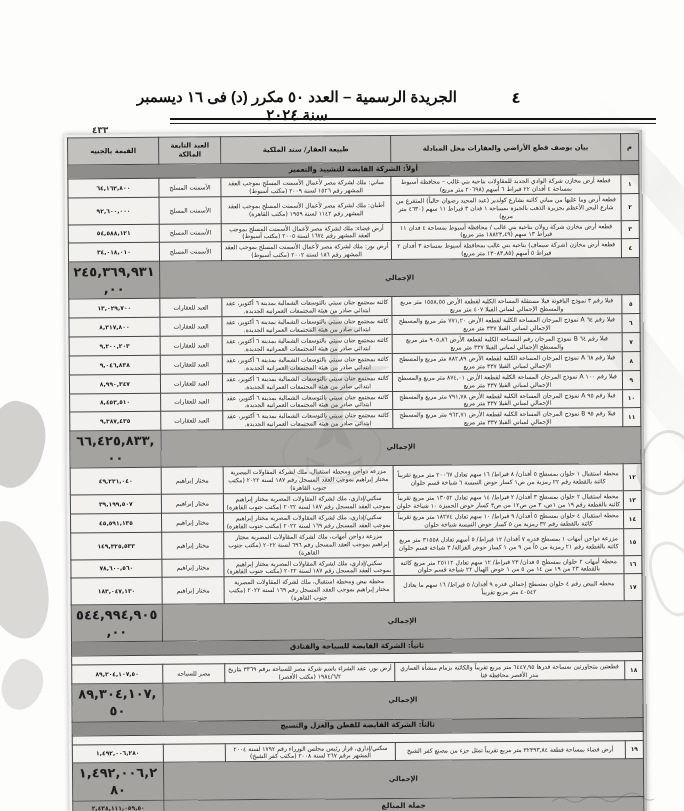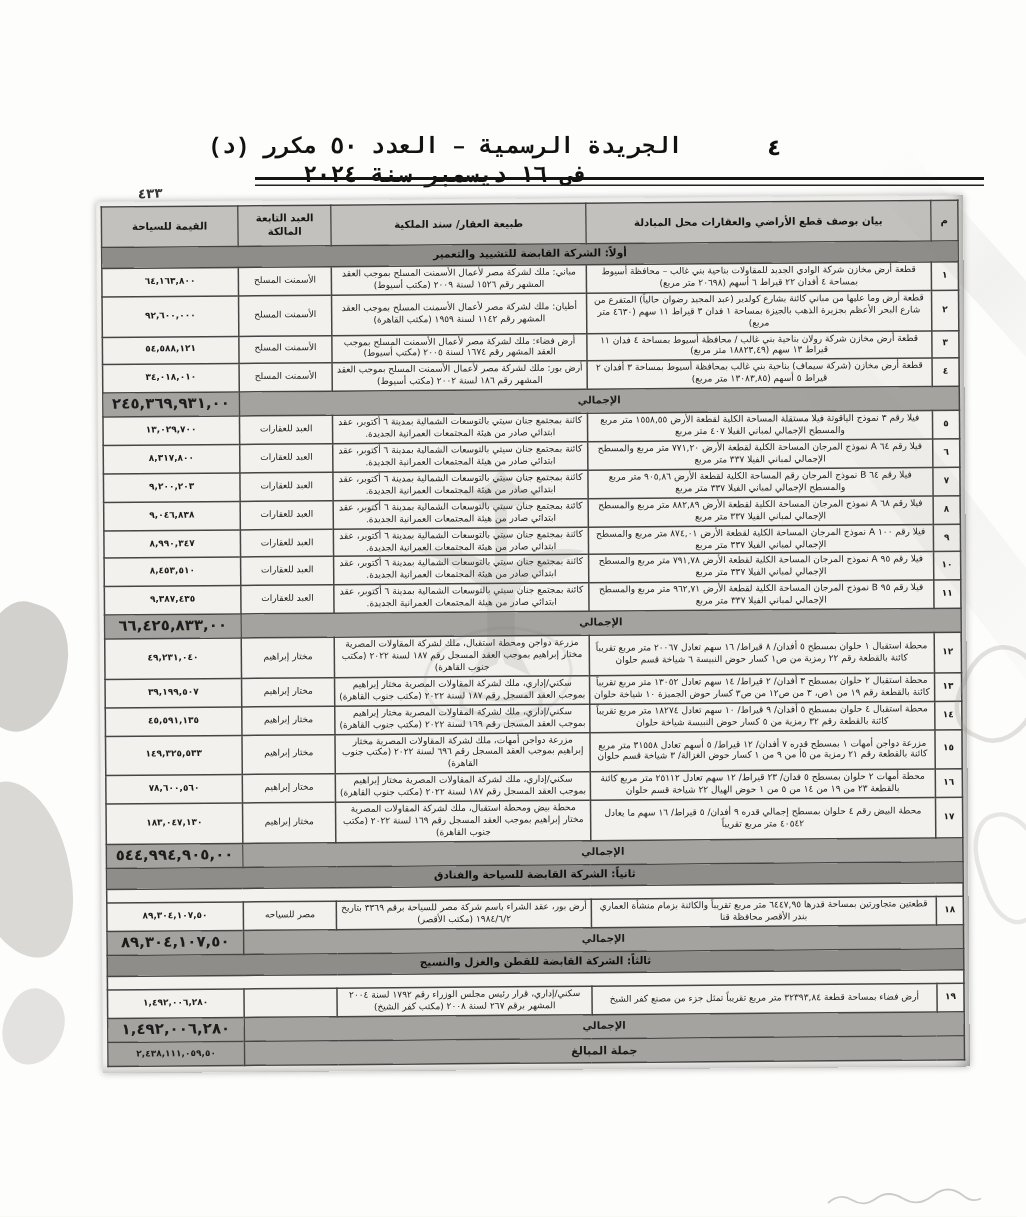--- a/index.html
+++ b/index.html
@@ -6,21 +6,21 @@
   body{
     width:684px;height:811px;position:relative;overflow:hidden;
     background:#fdfdfc;
     font-family:"DejaVu Sans",sans-serif;
     color:#1c1c1c;
   }
   
   .gz-title{
     position:absolute;top:88px;left:128px;width:338px;
     text-align:center;font-weight:bold;font-size:15px;color:#111;
-    font-family:Liberation Mono, monospace;
+    font-family:Liberation Sans, sans-serif;
     direction:rtl;
   }
   .gz-page{
     position:absolute;top:89px;left:506px;width:20px;
     font-weight:bold;font-size:15px;color:#111;text-align:center;
   }
   .gz-rule{
     position:absolute;top:118px;left:170px;width:486px;height:3px;
     border-top:2px solid #151515;border-bottom:1px solid #222;
   }
@@ -61,21 +61,21 @@
   tr.item-row td{background:#f2f1ee;text-align:center;}
   td.cell-serial{font-size:6.5px;font-weight:bold;}
   td.cell-desc{font-size:6.2px;}
   td.cell-deed{font-size:6.2px;}
   td.cell-co{font-size:6.4px;}
   td.cell-val{font-size:6.9px;font-weight:600;letter-spacing:.3px;direction:ltr;}
   tr.total-row td{
     background:#a4a39f;font-weight:bold;height:11px;text-align:center;
   }
   tr.total-row td.total-label{font-size:6.8px;}
-  tr.total-row td.cell-val{font-size:10px;}
+  tr.total-row td.cell-val{font-size:13px;}
   tr.grand-row td{
     background:#a4a39f;font-weight:bold;height:13px;text-align:center;
   }
   tr.grand-row td.total-label{font-size:7.4px;}
   
   .artifact{position:absolute;pointer-events:none;}
   .eagle-wm{left:268px;top:295px;width:132px;height:200px;opacity:.13;}
   .stamp-circle{left:282px;top:418px;width:96px;height:62px;border:2px solid #777;
     border-radius:50%;opacity:.12;transform:rotate(-8deg);}
   .blob{background:#a9a6a0;border-radius:38% 55% 48% 60%;}
@@ -107,21 +107,21 @@
         <col class="c-deed">
         <col class="c-co">
         <col class="c-val">
     </colgroup>
     <thead>
       <tr class="head-row">
         <th>م</th>
         <th>بيان بوصف قطع الأراضي والعقارات محل المبادلة</th>
         <th>طبيعة العقار/ سند الملكية</th>
         <th>العبد التابعة المالكة</th>
-        <th>القيمة للسياحة</th>
+        <th>القيمة بالجنيه</th>
       </tr>
     </thead>
     <tbody>
         <tr class="section-row">
           <td colspan="5">أولاً: الشركة القابضة للتشييد والتعمير</td>
         </tr>
         <tr class="item-row">
           <td class="cell-serial">١</td>
           <td class="cell-desc">قطعة أرض مخازن شركة الوادي الجديد للمقاولات بناحية بني غالب – محافظة أسيوط بمساحة ٤ أفدان ٢٢ قيراط ٦ أسهم (٢٠٦٩٨ متر مربع)</td>
           <td class="cell-deed">مباني: ملك لشركة مصر لأعمال الأسمنت المسلح بموجب العقد المشهر رقم ١٥٢٦ لسنة ٢٠٠٩ (مكتب أسيوط)</td>

